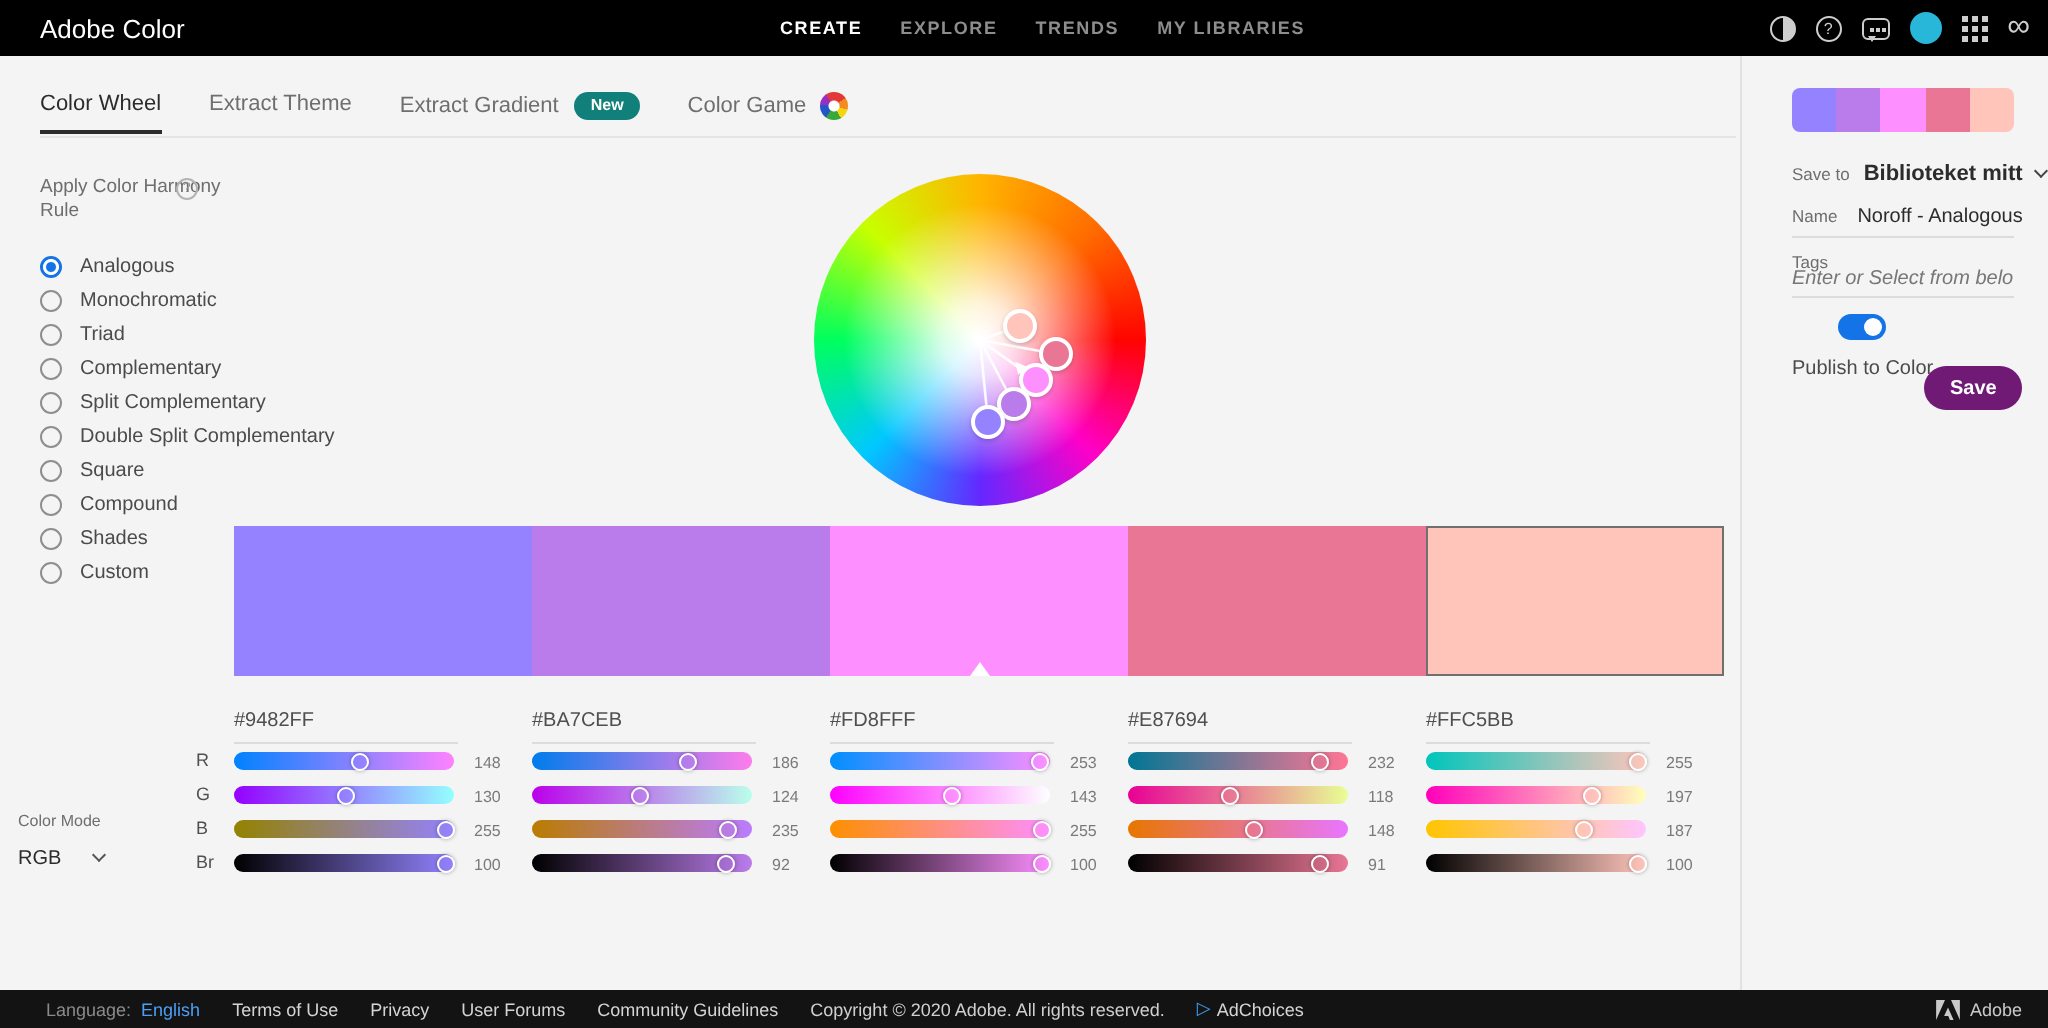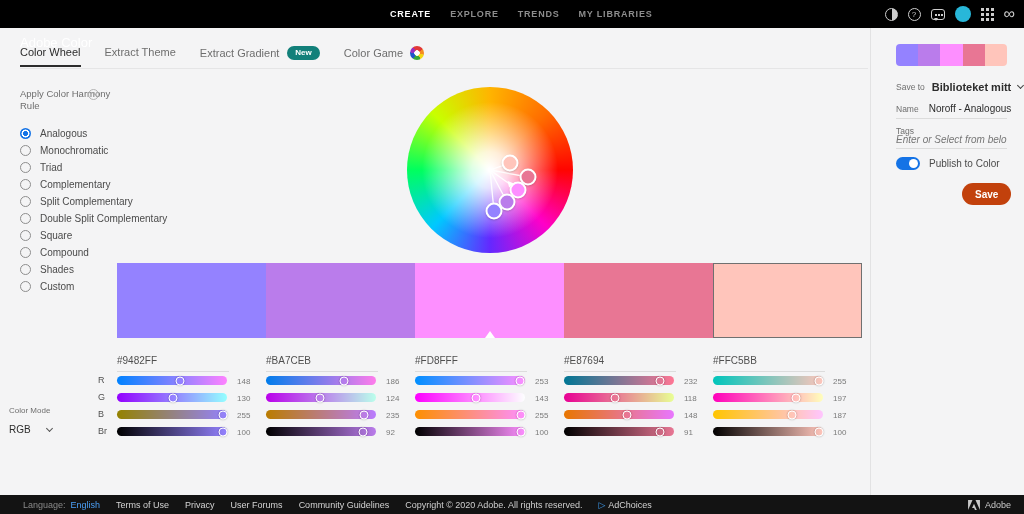--- a/index.html
+++ b/index.html
@@ -5,21 +5,21 @@
   * { box-sizing: border-box; margin: 0; padding: 0; }
   html,body { width:1024px; height:514px; }
   body {
     position: relative; overflow: hidden;
     background: #f4f4f5;
     font-family: "Liberation Sans", "DejaVu Sans", sans-serif;
     -webkit-font-smoothing: antialiased;
   }
   
   .topbar { position:absolute; left:0; top:0; width:1024px; height:28px; background:#000; z-index:5; }
-  .brand { position:absolute; left:20px; top:7px; font-size:13px; color:#fff; cursor:pointer;margin-top:28px; }
+  .brand { position:absolute; left:20px; top:7px; font-size:13px; color:#fff; cursor:pointer; }
   .mainnav { position:absolute; left:390px; top:0; height:28px; display:flex; align-items:center; gap:19px; }
   .nav-item { font-size:9px; font-weight:bold; letter-spacing:.8px; color:#8d8d8d; cursor:pointer; white-space:nowrap; }
   .nav-item.active { color:#fff; }
   .topicons { position:absolute; right:9px; top:0; height:28px; display:flex; align-items:center; gap:10px; }
   .icon-contrast { width:13px; height:13px; border:1px solid #cdcdcd; border-radius:50%;
     background:linear-gradient(90deg, transparent 50%, #cdcdcd 50%); cursor:pointer; }
   .icon-help-top { width:13px; height:13px; border:1px solid #cdcdcd; border-radius:50%;
     color:#cdcdcd; font-size:8px; line-height:11px; text-align:center; cursor:pointer; }
   .icon-help-top::after { content:"?"; }
   .icon-feedback { width:14px; height:11px; border:1px solid #cdcdcd; border-radius:3px; position:relative; cursor:pointer; }
@@ -102,21 +102,21 @@
   .name-row { position:absolute; left:26px; top:75px; display:flex; align-items:baseline; gap:10px; }
   .name-label { font-size:8.5px; color:#6e6e6e; }
   .name-input { width:82px; border:none; background:transparent; font-size:10px; color:#2c2c2c;
     outline:none; font-family:inherit; }
   .underline { position:absolute; left:26px; width:111px; height:1px; background:#dcdcdc; }
   .u1 { top:90px; } .u2 { top:120px; }
   .tags-label { position:absolute; left:26px; top:98px; font-size:8.5px; color:#6e6e6e; }
   .tags-input { position:absolute; left:26px; top:106px; width:111px; border:none; background:transparent;
     font-size:10px; color:#767676; font-style:italic; outline:none; font-family:inherit; }
   .tags-input::placeholder { color:#767676; font-style:italic; }
-  .toggle-row { position:absolute; left:26px; top:129px; display:flex; align-items:center; gap:9px; }
+  .toggle-row { position:absolute; left:26px; top:129px; display:flex; align-items:center; gap:9px;flex-direction:column; }
   .toggle { width:24px; height:13px; border-radius:7px; position:relative; cursor:pointer; }
   .toggle::after { content:""; position:absolute; right:2px; top:2px; width:9px; height:9px;
     border-radius:50%; background:#fff; }
   .toggle-label { font-size:10px; color:#4b4b4b; }
   .save-btn { position:absolute; left:92px; top:155px; height:22px; padding:0 13px; border:none;
     border-radius:12px; color:#fff; font-size:10px; font-weight:bold; cursor:pointer; font-family:inherit; }
   
   .footer { position:absolute; left:0; bottom:0; width:1024px; height:19px; background:#131313;
     display:flex; align-items:center; padding-left:23px; gap:16px; font-size:9px; color:#d4d4d4; z-index:5; }
   .lang { display:flex; gap:5px; }
@@ -390,21 +390,21 @@
     <input class="name-input" value="Noroff - Analogous" style="">
   </div>
   <div class="underline u1"></div>
   <div class="tags-label">Tags</div>
   <input class="tags-input" placeholder="Enter or Select from below" style="">
   <div class="underline u2"></div>
   <div class="toggle-row">
     <span class="toggle" style="background: rgb(20, 115, 230);"></span>
     <span class="toggle-label">Publish to Color</span>
   </div>
-  <button class="save-btn" style="background: #c2410c;">Save</button>
+  <button class="save-btn" style="background: #701a75;">Save</button>
 </div>
 
 <div class="footer">
   <span class="lang">
     <span class="lang-label">Language:</span>
     <span class="lang-value">English</span>
   </span>
   <span id="footer-links" style="display:flex;gap:16px;">
       <span class="flink">Terms of Use</span>
       <span class="flink">Privacy</span>

